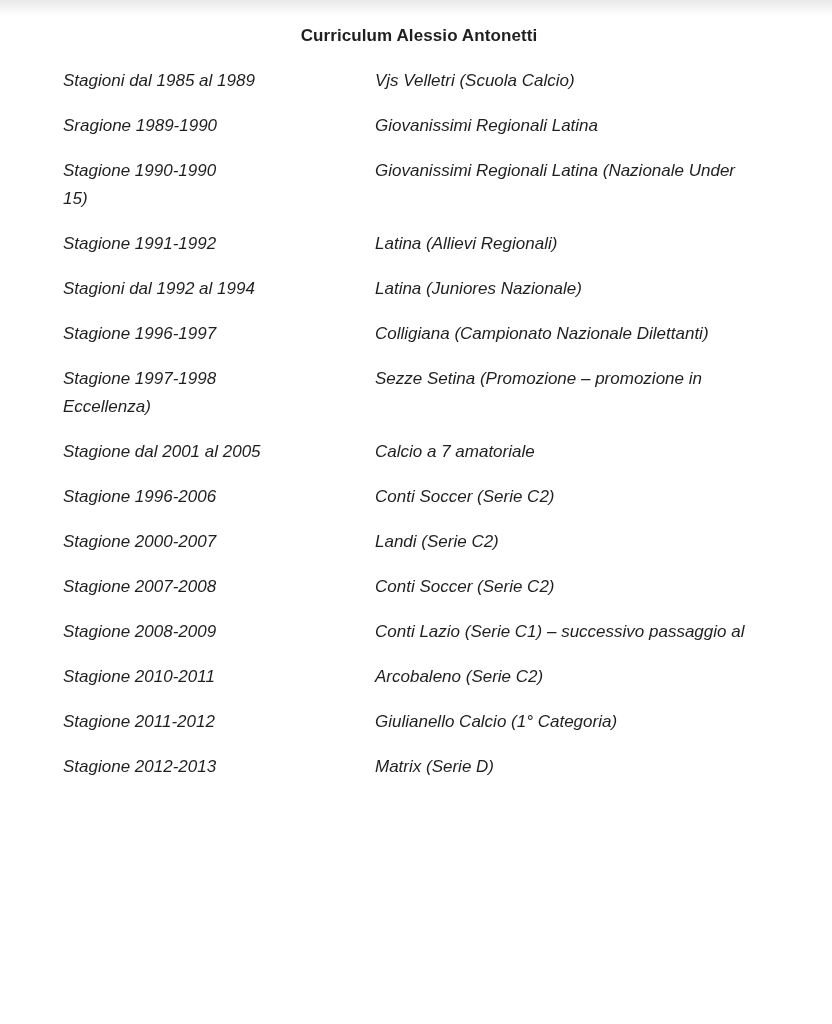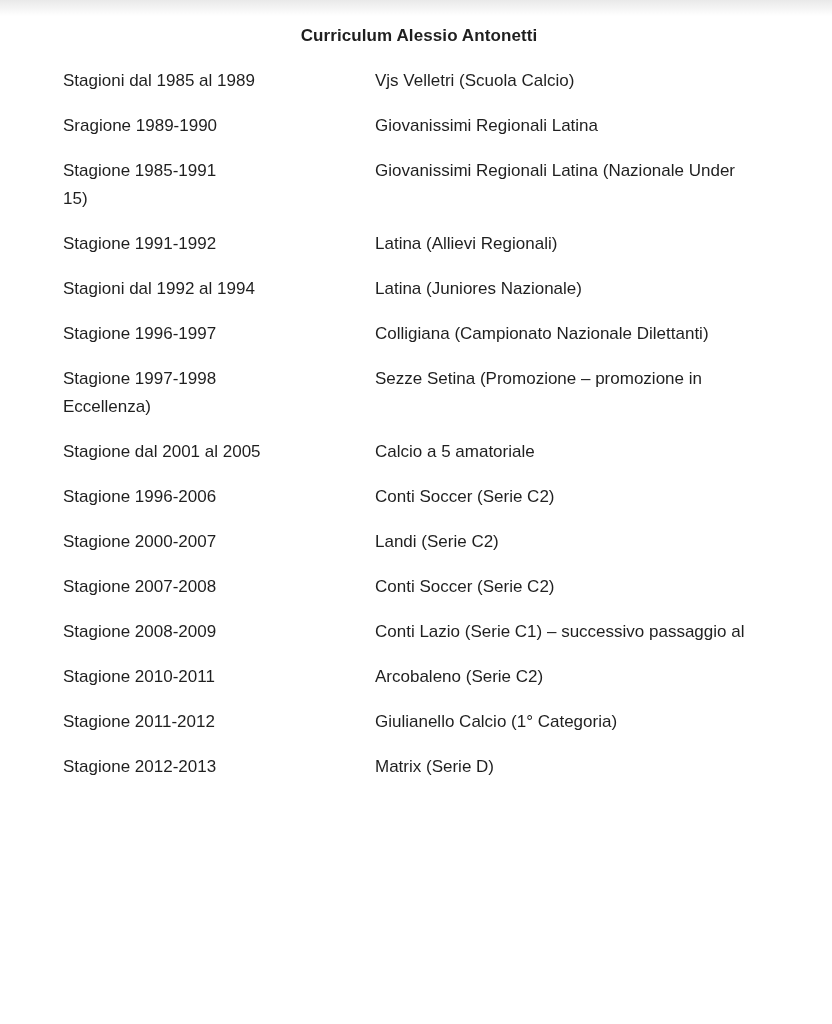--- a/index.html
+++ b/index.html
@@ -31,44 +31,45 @@
     line-height: 28px;
     font-weight: bold;
     text-align: center;
     letter-spacing: 0.1px;
   }
   .row {
     margin: 0 0 17px 0;
     font-size: 17px;
     line-height: 28px;
     white-space: normal;
+    font-style: italic;
   }
   .season {
     display: inline-block;
     width: 312px;
     vertical-align: top;
   }
   .team, .team-wrap {
     display: inline;
   }
 </style>
 </head>
 <body>
 
 <div class="page">
   <p class="doc-title">Curriculum Alessio Antonetti</p>
   <div id="rows">
       <p class="row"><span class="season">Stagioni dal 1985 al 1989</span><span class="team">Vjs Velletri (Scuola Calcio)</span></p>
       <p class="row"><span class="season">Sragione 1989-1990</span><span class="team">Giovanissimi Regionali Latina</span></p>
-      <p class="row"><span class="season">Stagione 1985-1991</span><span class="team">Giovanissimi Regionali Latina (Nazionale Under</span><br><span class="team-wrap">15)</span></p>
+      <p class="row"><span class="season">Stagione 1990-1990</span><span class="team">Giovanissimi Regionali Latina (Nazionale Under</span><br><span class="team-wrap">15)</span></p>
       <p class="row"><span class="season">Stagione 1991-1992</span><span class="team">Latina (Allievi Regionali)</span></p>
       <p class="row"><span class="season">Stagioni dal 1992 al 1994</span><span class="team">Latina (Juniores Nazionale)</span></p>
       <p class="row"><span class="season">Stagione 1996-1997</span><span class="team">Colligiana (Campionato Nazionale Dilettanti)</span></p>
       <p class="row"><span class="season">Stagione 1997-1998</span><span class="team">Sezze Setina (Promozione – promozione in</span><br><span class="team-wrap">Eccellenza)</span></p>
-      <p class="row"><span class="season">Stagione dal 2001 al 2005</span><span class="team">Calcio a 5 amatoriale</span></p>
+      <p class="row"><span class="season">Stagione dal 2001 al 2005</span><span class="team">Calcio a 7 amatoriale</span></p>
       <p class="row"><span class="season">Stagione 1996-2006</span><span class="team">Conti Soccer (Serie C2)</span></p>
       <p class="row"><span class="season">Stagione 2000-2007</span><span class="team">Landi (Serie C2)</span></p>
       <p class="row"><span class="season">Stagione 2007-2008</span><span class="team">Conti Soccer (Serie C2)</span></p>
       <p class="row"><span class="season">Stagione 2008-2009</span><span class="team">Conti Lazio (Serie C1) – successivo passaggio al</span><br></p>
       <p class="row"><span class="season">Stagione 2010-2011</span><span class="team">Arcobaleno (Serie C2)</span></p>
       <p class="row"><span class="season">Stagione 2011-2012</span><span class="team">Giulianello Calcio (1° Categoria)</span></p>
       <p class="row"><span class="season">Stagione 2012-2013</span><span class="team">Matrix (Serie D)</span></p>
     </div>
 </div>
 

